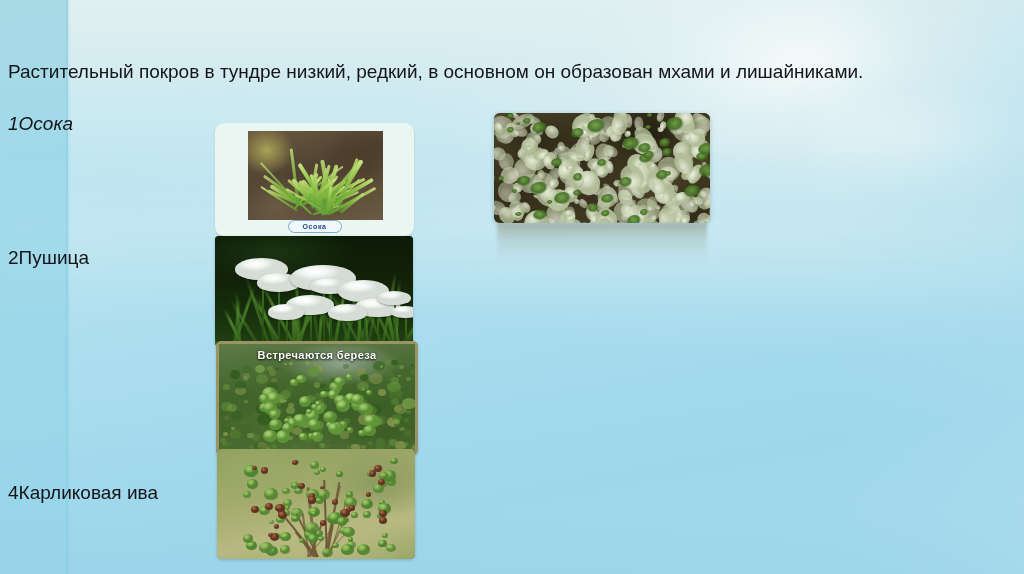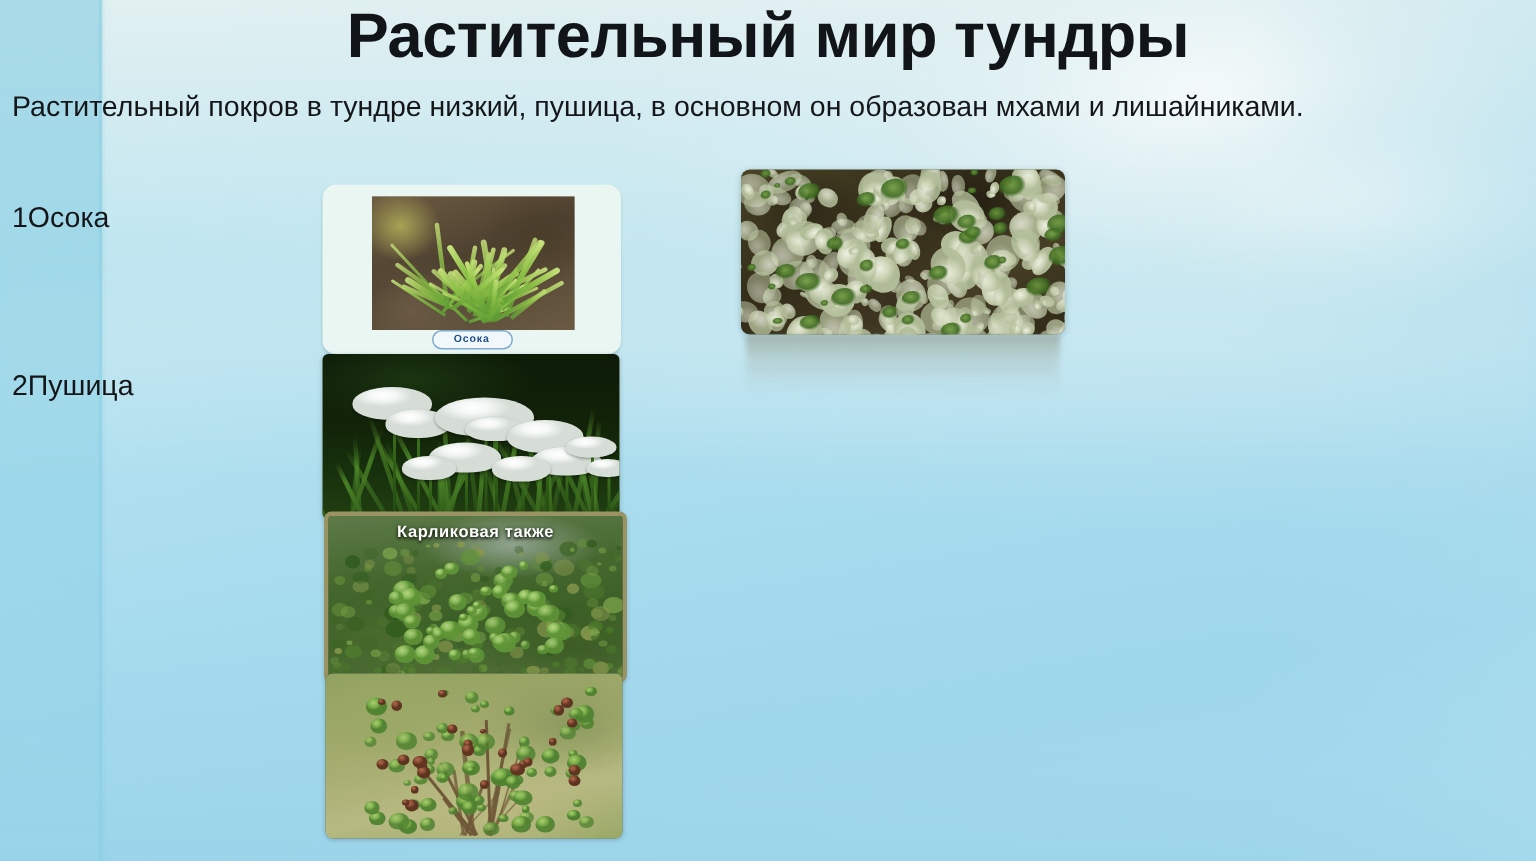--- a/index.html
+++ b/index.html
@@ -103,21 +103,21 @@
   .body-text .ln { display: block; white-space: nowrap; }
 
   .list-item {
     position: absolute;
     left: 8px;
     font-size: 19px;
     line-height: 22px;
     color: #131518;
     white-space: nowrap;
   }
-  .li-1 { top: 135px; }
+  .li-1 { top: 113px; font-style: italic; }
   .li-2 { top: 247px; }
   .li-3 { top: 368px; }
   .li-4 { top: 482px; }
 
   
   .pic {
     position: absolute;
     overflow: hidden;
     background: #6d7a52;
   }
@@ -327,28 +327,28 @@
   <div class="bg-base"></div>
   <div class="bg-haze-top"></div>
   <div class="bg-cloud-a"></div>
   <div class="bg-cloud-b"></div>
   <div class="bg-mist-mid"></div>
   <div class="bg-bottom-warm"></div>
   <div class="bg-band-left"></div>
   <div class="bg-band-left-edge"></div>
   <div class="bg-vign-right"></div>
 
-  <div class="title">Растительный мир тундры</div>
 
   <div class="body-text">
-    <span class="ln">Растительный покров в тундре низкий, пушица, в основном он образован мхами и лишайниками.</span>
+    <span class="ln">Растительный покров в тундре низкий, редкий, в основном он образован мхами и лишайниками.</span>
   </div>
 
   <div class="list-item li-1">1Осока</div>
   <div class="list-item li-2">2Пушица</div>
+  <div class="list-item li-4">4Карликовая ива</div>
 
   <div class="card-sedge">
     <div class="photo">
       <div class="sedge-soil"></div>
       <div class="sedge-blades" id="sedge-blades">
           <div class="blade" style="height: 40.7735%; left: 52.4379%; bottom: 21.7935%; width: 3.47881px; transform: rotate(14deg); opacity: 0.88;"></div>
           <div class="blade" style="height: 62.9518%; left: 36.535%; bottom: 21.958%; width: 2.46119px; transform: rotate(53.3deg); opacity: 0.8;"></div>
           <div class="blade" style="height: 32.1252%; left: 47.0582%; bottom: 6.48406%; width: 2.15839px; transform: rotate(71deg); opacity: 0.92;"></div>
           <div class="blade" style="height: 59.1448%; left: 59.2016%; bottom: 7.01941%; width: 3.35986px; transform: rotate(61.1deg); opacity: 0.87;"></div>
           <div class="blade" style="height: 62.1235%; left: 36.343%; bottom: 18.8437%; width: 2.32196px; transform: rotate(-42.6deg); opacity: 0.76;"></div>
@@ -711,21 +711,21 @@
         <div class="birch-leaf" style="width: 12.8639px; height: 11.063px; left: 58.909%; top: 46.8008%; opacity: 0.82;"></div>
         <div class="birch-leaf" style="width: 12.8798px; height: 11.0767px; left: 25.5009%; top: 69.8482%; opacity: 0.89;"></div>
         <div class="birch-leaf" style="width: 10.8489px; height: 9.33006px; left: 58.907%; top: 30.1069%; opacity: 0.94;"></div>
         <div class="birch-leaf" style="width: 13.0069px; height: 11.1859px; left: 73.3306%; top: 75.2299%; opacity: 0.84;"></div>
         <div class="birch-leaf" style="width: 8.97767px; height: 7.7208px; left: 35.3892%; top: 69.6713%; opacity: 0.85;"></div>
         <div class="birch-leaf" style="width: 14.1774px; height: 12.1926px; left: 22.532%; top: 79.3666%; opacity: 0.93;"></div>
         <div class="birch-leaf" style="width: 12.6377px; height: 10.8684px; left: 45.294%; top: 69.7873%; opacity: 0.93;"></div>
         <div class="birch-leaf" style="width: 10.9068px; height: 9.37982px; left: 55.6812%; top: 73.3642%; opacity: 0.87;"></div>
         <div class="birch-leaf" style="width: 13.9741px; height: 12.0177px; left: 59.9051%; top: 52.2141%; opacity: 0.92;"></div>
       </div>
-    <div class="birch-title">Карликовая также</div>
+    <div class="birch-title">Встречаются береза</div>
   </div>
 
   <div class="pic card-willow">
     <div class="willow-bg"></div>
     <div id="willow-plant">
         <div class="willow-branch" style="width: 2.35175px; height: 32.6932%; left: 46.6972%; bottom: 2%; transform: rotate(19.6deg); opacity: 0.86;"></div>
         <div class="willow-branch" style="width: 1.30866px; height: 31.4004%; left: 53.926%; bottom: 2%; transform: rotate(42.6deg); opacity: 0.64;"></div>
         <div class="willow-branch" style="width: 1.82085px; height: 69.8326%; left: 55.2634%; bottom: 2%; transform: rotate(-2.1deg); opacity: 0.97;"></div>
         <div class="willow-branch" style="width: 1.6336px; height: 68.9235%; left: 54.5282%; bottom: 2%; transform: rotate(10.1deg); opacity: 0.8;"></div>
         <div class="willow-branch" style="width: 1.96845px; height: 32.6916%; left: 55.2881%; bottom: 2%; transform: rotate(26deg); opacity: 0.61;"></div>

